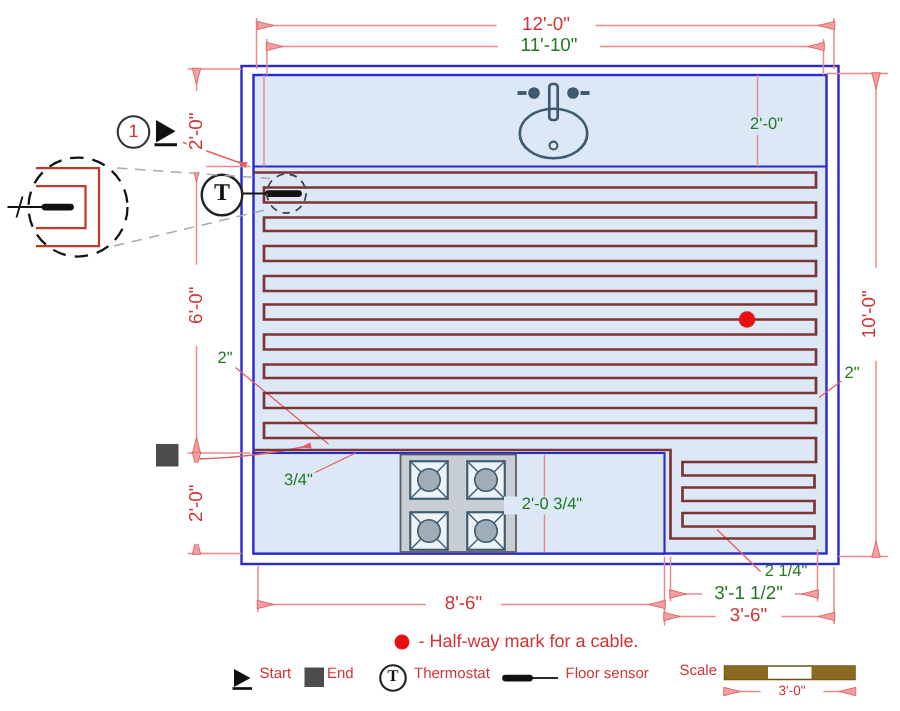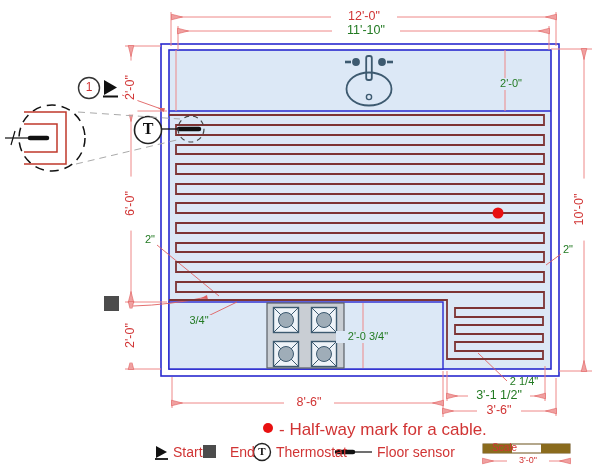--- a/index.html
+++ b/index.html
@@ -8,21 +8,21 @@
   #plan-svg{position:absolute;left:0;top:0;}
   .lbl{position:absolute;white-space:nowrap;text-align:center;line-height:1.05;
        font-family:"Liberation Sans",sans-serif;font-size:12.5px;}
   .red{color:#d13434;}
   .green{color:#227a22;}
   .sm{font-size:11px;}
   .vert{transform:rotate(-90deg);transform-origin:center center;}
   .bgw{background:#fff;padding:0 2px;}
   .bgb{background:#dce8f6;padding:0 1px;}
   .serif{font-family:"Liberation Serif",serif;font-weight:bold;}
-  .legendtxt{font-size:14px;}
+  .legendtxt{font-size:10px;}
 </style>
 </head>
 <body>
 
 <div id="stage">
 
 <svg id="plan-svg" width="600" height="474" viewBox="0 0 600 474">
   <defs>
     <marker id="arr" viewBox="0 0 12 8" refX="11" refY="4" markerWidth="13" markerHeight="8" orient="auto-start-reverse">
       <path d="M0.5 4 L11.5 1.2 L11.5 6.8 Z" fill="#f0a0a0" stroke="#e06060" stroke-width="0.6"></path>
@@ -177,22 +177,22 @@
 <span class="lbl green sm bgb" style="left:183px;top:315px;width:30px;">3/4"</span>
 <span class="lbl green sm bgb" style="left:336px;top:331px;width:62px;">2'-0 3/4"</span>
 <span class="lbl green sm" style="left:502px;top:376px;width:44px;">2 1/4"</span>
 <span class="lbl green bgw" style="left:468px;top:389px;width:58px;">3'-1 1/2"</span>
 <span class="lbl red bgw" style="left:284px;top:396px;width:46px;">8'-6"</span>
 <span class="lbl red bgw" style="left:477px;top:404px;width:40px;">3'-6"</span>
 
 <span class="lbl red" style="left:83px;top:81px;width:12px;font-size:12px;">1</span>
 <span class="lbl serif" style="left:141px;top:121px;width:14px;font-size:16px;color:#111;">T</span>
 
-<span class="lbl red" style="left:279px;top:421px;text-align:left;font-size:17px;">- Half-way mark for a cable.</span>
+<span class="lbl red" style="left:279px;top:421px;text-align:left;font-size:12px;">- Half-way mark for a cable.</span>
 <span class="lbl red legendtxt" style="left:173px;top:445px;text-align:left;">Start</span>
-<span class="lbl red legendtxt" style="left:230px;top:445px;text-align:center;">End</span>
+<span class="lbl red legendtxt" style="left:218px;top:445px;text-align:center;">End</span>
 <span class="lbl serif" style="left:257px;top:446px;width:10px;font-size:11px;color:#111;">T</span>
 <span class="lbl red legendtxt" style="left:276px;top:445px;text-align:right;">Thermostat</span>
 <span class="lbl red legendtxt" style="left:377px;top:445px;text-align:center;">Floor sensor</span>
-<span class="lbl red" style="left:453px;top:443px;text-align:left;font-size:10px;margin-left:39px;">Scale</span>
+<span class="lbl red" style="left:453px;top:443px;text-align:left;font-size:10px;">Scale</span>
 <span class="lbl red bgw" style="left:507px;top:456px;width:38px;font-size:9px;">3'-0"</span>
 
 </div>
 
 </body></html>

